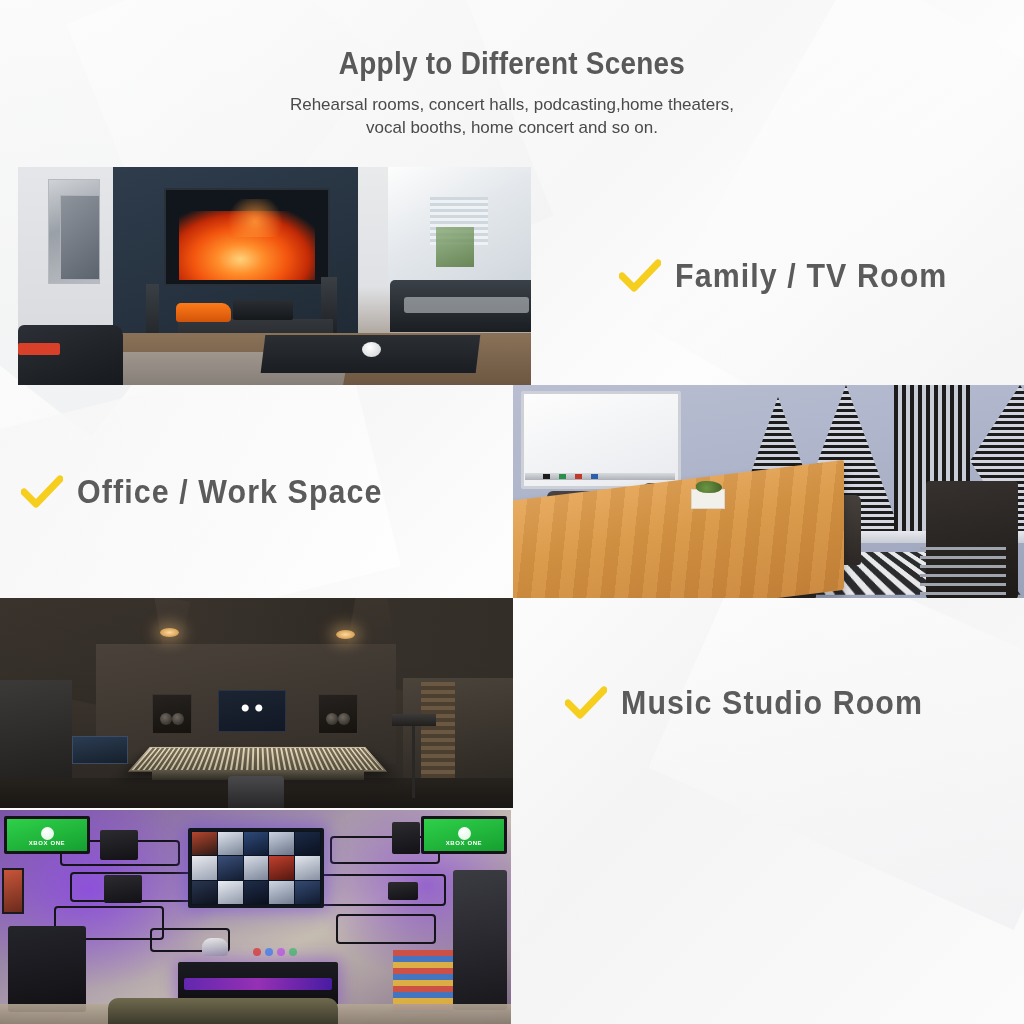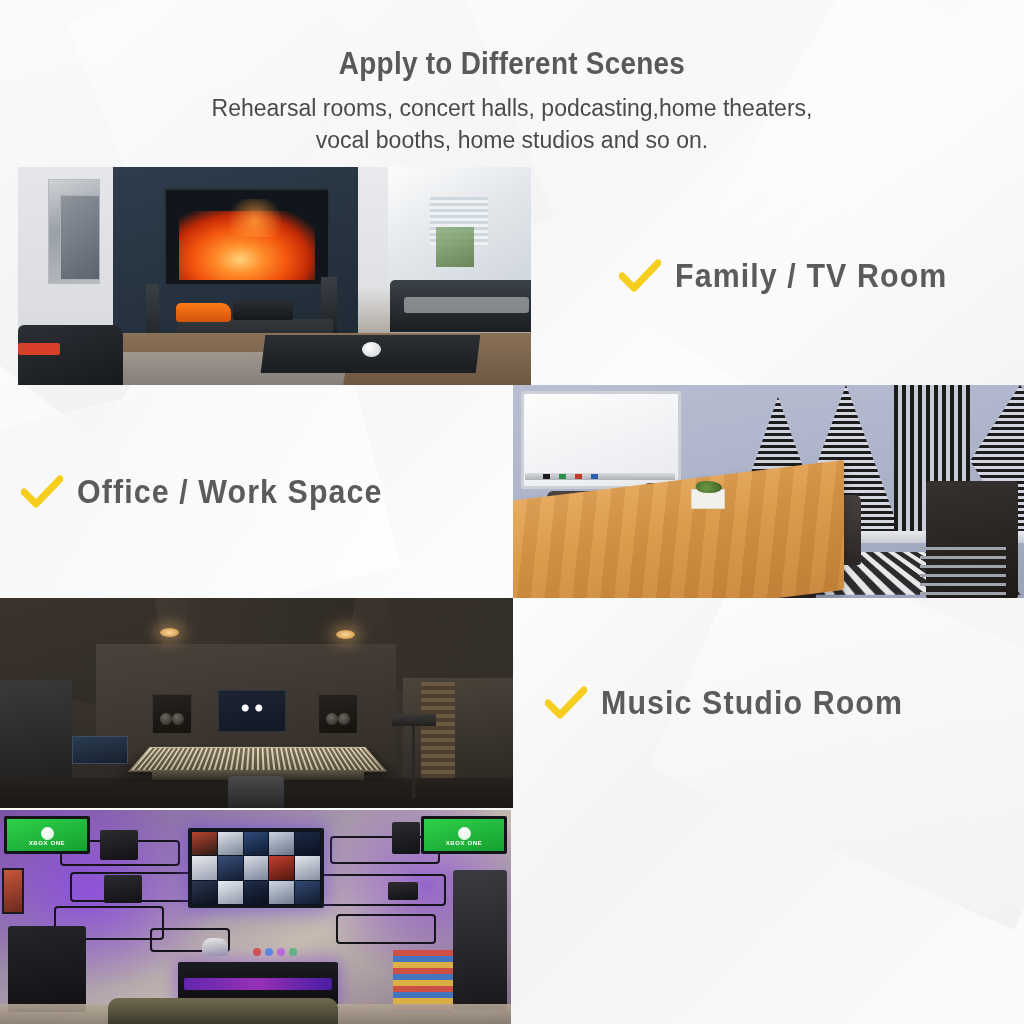--- a/index.html
+++ b/index.html
@@ -45,38 +45,38 @@
   
   #header { position:absolute; top:0; left:0; width:1024px; height:167px;
             text-align:center; z-index:5; }
   #title {
     margin-top:46px;
     font-family:"Liberation Sans Narrow","Liberation Sans", sans-serif;
     font-size:31px; font-weight:bold; color:#595959;
     letter-spacing:.3px; transform:scaleX(.9); transform-origin:center;
   }
   #subtitle {
-    margin-top:11px; font-size:23px; color:#4a4a4a;
+    margin-top:11px; font-size:17px; color:#4a4a4a;
     line-height:1.38; font-weight:400;
   }
 
   
   .row { position:absolute; left:0; width:1024px; display:flex; z-index:4; }
   .row.r1 { top:167px;  height:218px;margin-left:18px; }
   .row.r2 { top:385px;  height:213px; }
   .row.r3 { top:598px;  height:210px; }
   .row.r4 { top:810px;  height:214px; }
 
   .cell { position:relative; height:100%; overflow:hidden; }
   .cell.img  { width:513px; }
   .cell.text { width:511px; display:flex; align-items:center; }
   .row.r2 .cell.img, .row.r4 .cell.img { width:511px; }
   .row.r2 .cell.text, .row.r4 .cell.text { width:513px; }
 
-  .cell.text.pad-left  { padding-left:32px; }
+  .cell.text.pad-left  { padding-left:52px; }
   .cell.text.pad-left2 { padding-left:21px; }
   .cell.text.pad-left3 { padding-left:88px; }
 
   .label-wrap { display:flex; align-items:center; gap:14px; }
   .check { flex:0 0 auto; display:block; }
   .label {
     font-family:"Liberation Sans Narrow","Liberation Sans", sans-serif;
     font-size:33px; font-weight:bold; color:#5b5b5b;
     white-space:nowrap; letter-spacing:1.2px; transform:scaleX(.92);
     transform-origin:left center;
@@ -316,21 +316,21 @@
   <div class="facet f3"></div>
   <div class="facet f4"></div>
   <div class="facet f5"></div>
   <div class="facet f6"></div>
   <div class="facet f7"></div>
 
   <div id="header">
     <div id="title">Apply to Different Scenes</div>
     <div id="subtitle">
       <div>Rehearsal rooms, concert halls, podcasting,home theaters,</div>
-      <div>vocal booths, home studios and so on.</div>
+      <div>vocal booths, home concert and so on.</div>
     </div>
   </div>
 
   <div class="row r1">
     <div class="cell img">
       <div class="ph p-tv">
         <div class="tv-wall-l"></div>
         <div class="tv-wall-navy"></div>
         <div class="tv-art"></div>
         <div class="tv-art2"></div>

